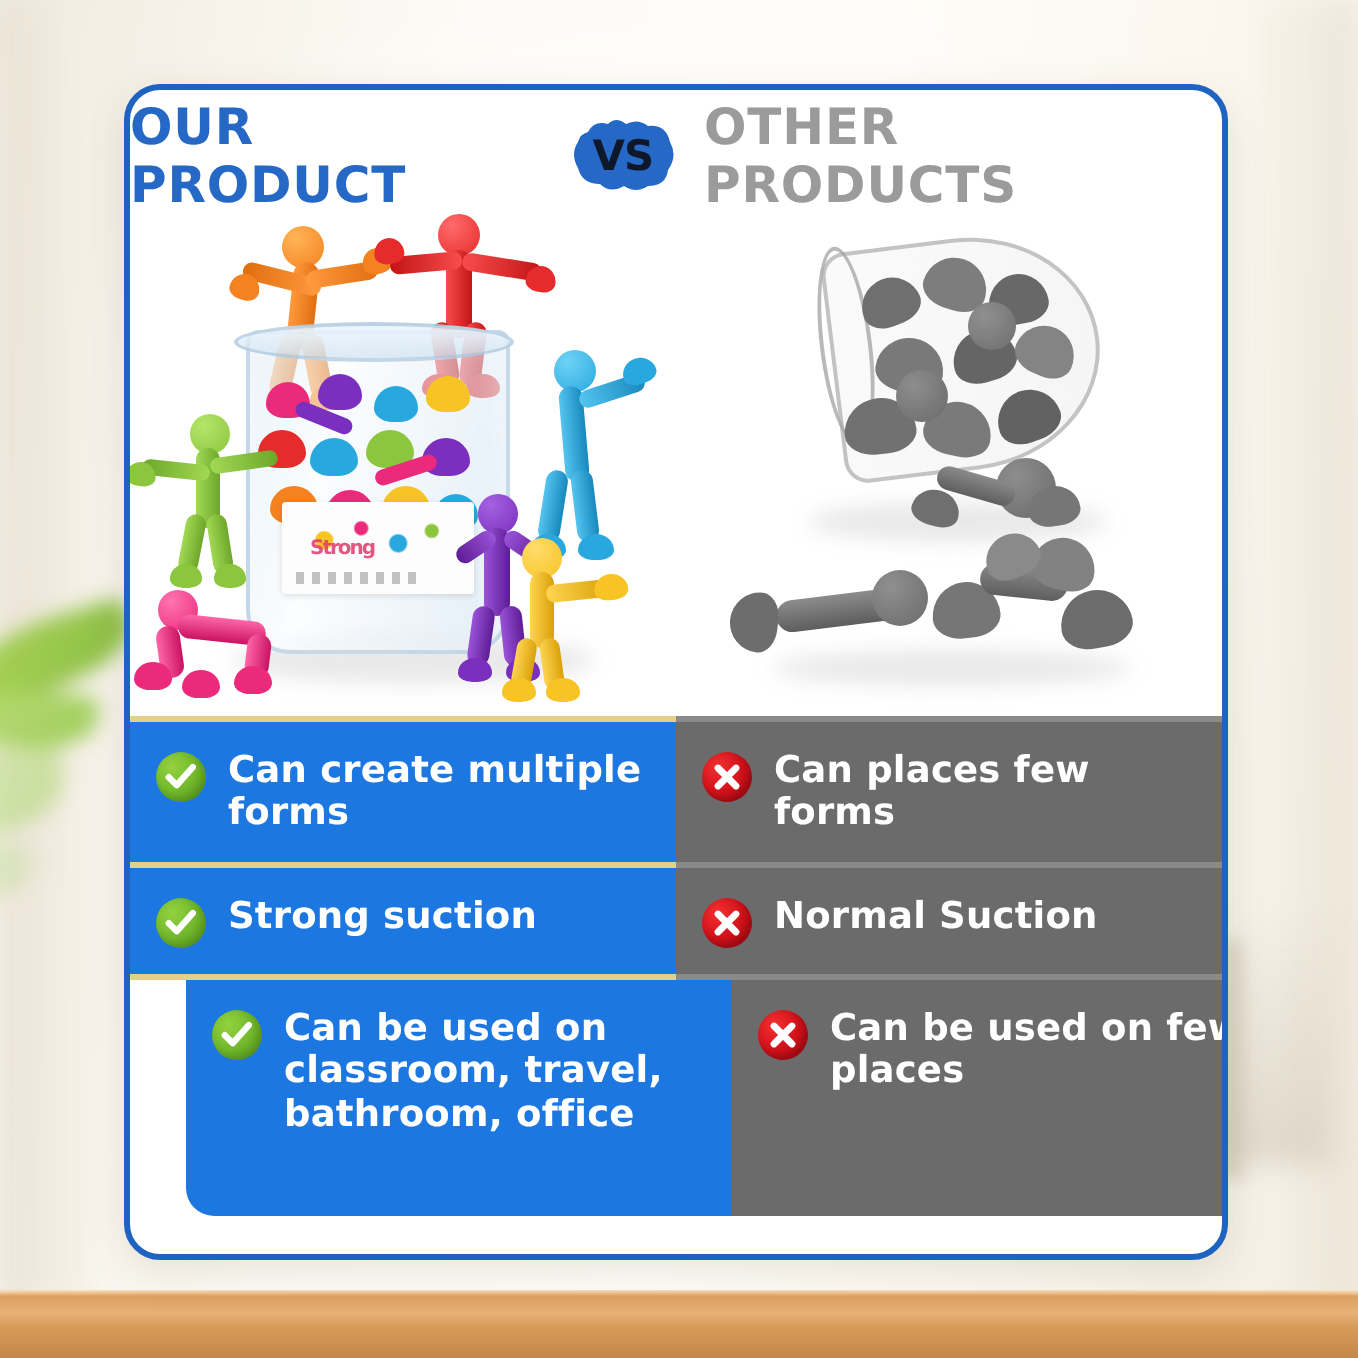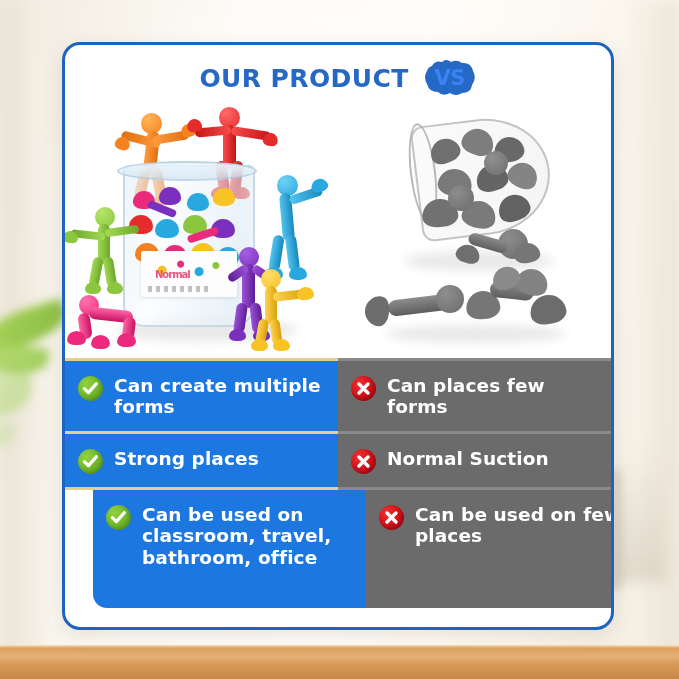--- a/index.html
+++ b/index.html
@@ -46,21 +46,21 @@
     box-shadow:0 6px 20px rgba(90,75,50,.13);}
 
   
   .hdr{position:absolute;left:0;top:11px;width:546px;height:44px;
     display:flex;align-items:center;justify-content:center;gap:14px;}
   .hdr-our{color:#2568c6;font-size:25px;font-weight:800;letter-spacing:.4px;
     font-family:"DejaVu Sans","Liberation Sans",sans-serif;}
   .hdr-other{color:#9b9b9b;font-size:25px;font-weight:800;letter-spacing:.4px;}
   .vs-badge{position:relative;width:54px;height:38px;display:flex;align-items:center;justify-content:center;}
   .vs-blob{position:absolute;left:0;top:0;width:54px;height:38px;}
-  .vs-txt{position:relative;color:#3b82f6;font-size:21px;font-weight:800;letter-spacing:-.5px;
+  .vs-txt{position:relative;color:#0f172a;font-size:21px;font-weight:800;letter-spacing:-.5px;
     -webkit-text-stroke:0px;line-height:1;}
 
   
   .photos{position:absolute;left:0;top:58px;width:546px;height:255px;}
   .photo{position:absolute;top:0;width:273px;height:255px;background:#ffffff;overflow:hidden;}
   .photo-l{left:0;}
   .photo-r{left:273px;}
 
   
   .fig{position:absolute;}
@@ -125,20 +125,21 @@
 
       <span class="vs-badge">
         <svg class="vs-blob" viewBox="0 0 54 38">
           <path d="M9 7 Q12 1 19 3 Q23 -1 28 3 Q34 0 39 4 Q48 3 50 12
                    Q54 19 49 26 Q48 34 39 34 Q33 38 27 34 Q20 38 15 33
                    Q6 33 4 25 Q0 18 4 12 Q5 8 9 7 Z" fill="#2568c6"></path>
         </svg>
         <span class="vs-txt">VS</span>
       </span>
 
+      <span class="hdr-other">OTHER PRODUCTS</span>
     </div>
 
     <div class="photos">
 
       <div class="photo photo-l">
         <div class="shadowblob" style="left:52px;top:215px;width:180px;height:24px;"></div>
 
         <div class="fig" style="left:50px;top:8px;width:86px;height:96px;">
           <div class="head" style="left:26px;top:2px;width:21px;height:21px;background:radial-gradient(circle at 33% 28%,#ffb457,#f58220);"></div>
           <div class="limb" style="left:30px;top:20px;width:13px;height:44px;background:linear-gradient(90deg,#ff9b3e,#e06e10);border-radius:7px;transform:rotate(6deg);"></div>
@@ -190,21 +191,21 @@
         </div>
 
         <div style="position:absolute;left:76px;top:148px;width:96px;height:46px;background:#fdfdfd;
                     border-radius:2px;box-shadow:0 1px 3px rgba(0,0,0,.12);overflow:hidden;">
           <div style="position:absolute;left:6px;top:7px;width:84px;height:22px;
                       background:radial-gradient(circle at 18% 55%,#f7c325 0 4px,rgba(0,0,0,0) 5px),
                                  radial-gradient(circle at 40% 28%,#ec2a7b 0 3px,rgba(0,0,0,0) 4px),
                                  radial-gradient(circle at 62% 62%,#29a8e0 0 4px,rgba(0,0,0,0) 5px),
                                  radial-gradient(circle at 82% 34%,#8cc63e 0 3px,rgba(0,0,0,0) 4px);"></div>
           <div style="position:absolute;left:14px;top:18px;width:62px;height:11px;
-                      color:#e03a6d;font-size:10px;font-weight:800;letter-spacing:-1px;opacity:.85;">Normal</div>
+                      color:#e03a6d;font-size:10px;font-weight:800;letter-spacing:-1px;opacity:.85;">Strong</div>
           <div style="position:absolute;left:7px;top:35px;width:60px;height:6px;
                       background:repeating-linear-gradient(90deg,#888 0 4px,rgba(0,0,0,0) 4px 8px);opacity:.5;"></div>
         </div>
 
         <div class="fig" style="left:2px;top:104px;width:82px;height:92px;">
           <div class="head" style="left:28px;top:0px;width:20px;height:20px;background:radial-gradient(circle at 33% 28%,#b6e56a,#8cc63e);"></div>
           <div class="limb" style="left:31px;top:17px;width:12px;height:40px;background:linear-gradient(90deg,#a2d954,#6da62a);border-radius:6px;"></div>
           <div class="limb" style="left:4px;top:24px;width:34px;height:8px;background:linear-gradient(90deg,#6da62a,#a2d954);transform:rotate(6deg);"></div>
           <div class="limb" style="left:38px;top:20px;width:34px;height:8px;background:linear-gradient(90deg,#a2d954,#6da62a);transform:rotate(-8deg);"></div>
           <div class="cup" style="left:-4px;top:24px;width:15px;height:12px;background:#8cc63e;transform:rotate(8deg);"></div>
@@ -334,21 +335,21 @@
         <div class="row-sep-r"></div>
       </div>
 
       <div class="row">
         <div class="cell cell-l">
           <span class="badge badge-ok">
             <svg width="25" height="25" viewBox="0 0 25 25">
               <path d="M6.4 12.6 L10.4 16.6 L18.4 7.6" stroke="#ffffff" stroke-width="3.2" fill="none" stroke-linecap="round" stroke-linejoin="round"></path>
             </svg>
           </span>
-          <span class="cell-txt">Strong places</span>
+          <span class="cell-txt">Strong suction</span>
         </div>
         <div class="cell cell-r">
           <span class="badge badge-no">
             <svg width="25" height="25" viewBox="0 0 25 25">
               <path d="M8 8 L17 17 M17 8 L8 17" stroke="#ffffff" stroke-width="3.4" fill="none" stroke-linecap="round"></path>
             </svg>
           </span>
           <span class="cell-txt">Normal Suction</span>
         </div>
       </div>

